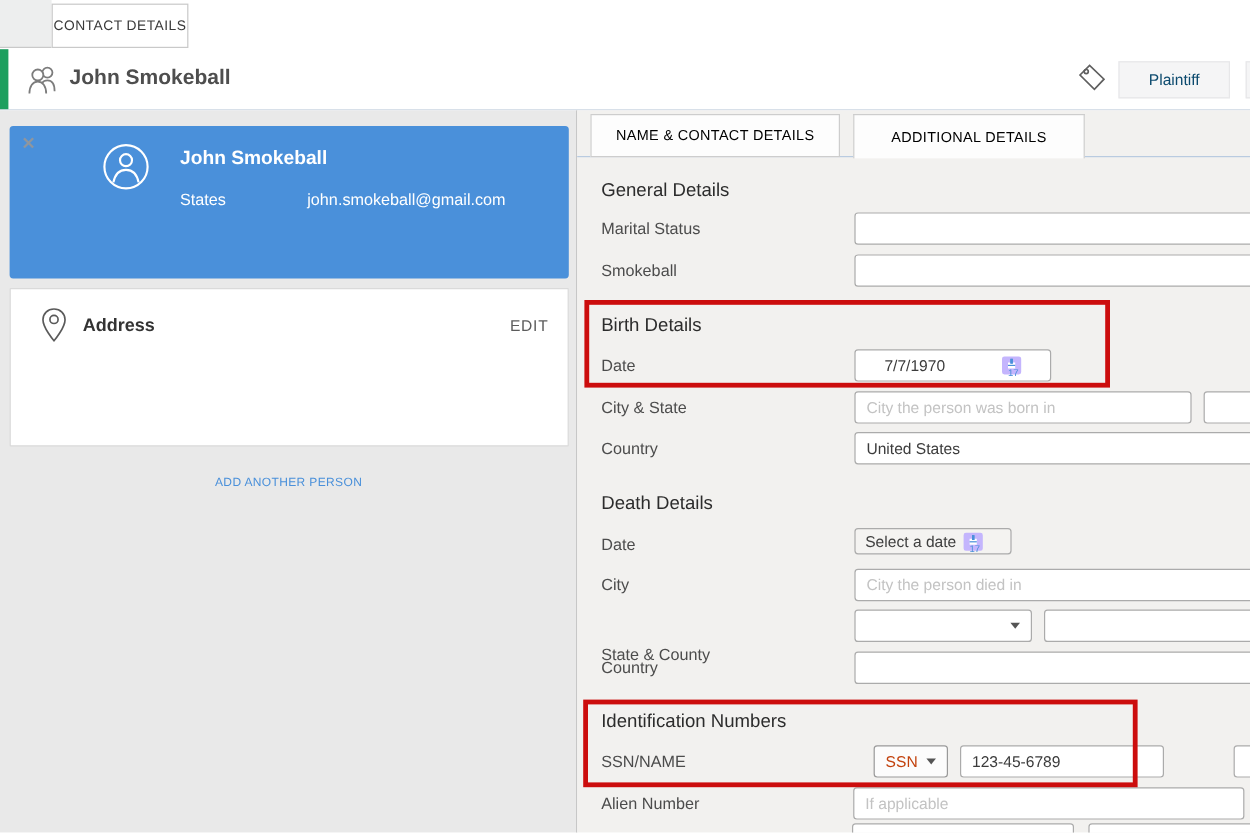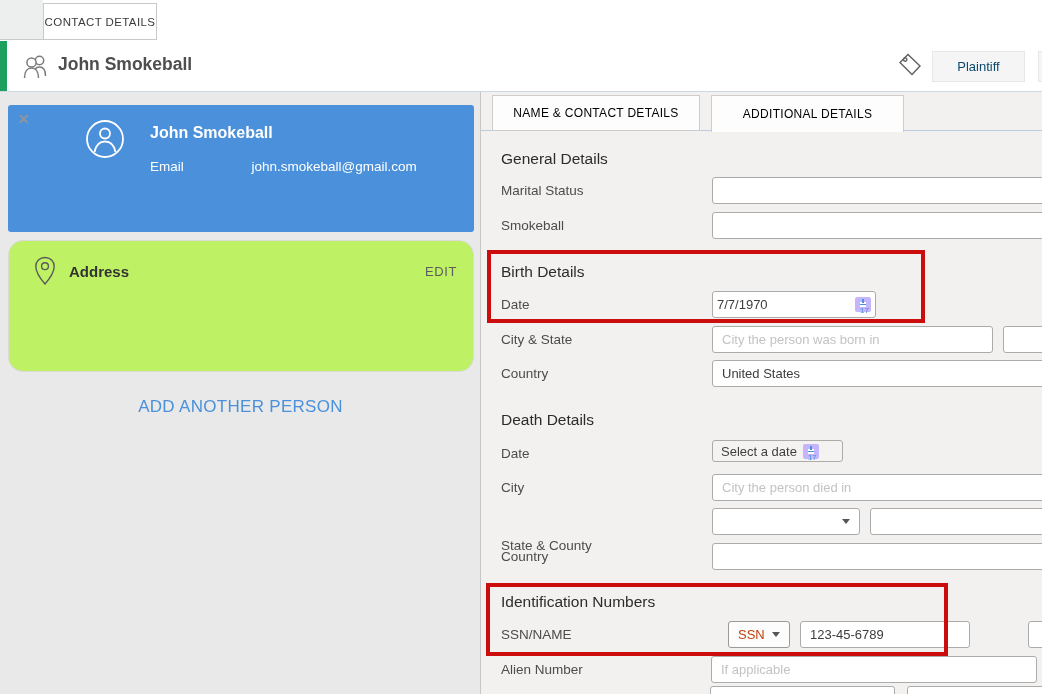--- a/index.html
+++ b/index.html
@@ -34,45 +34,45 @@
   .person-card { position:absolute; left:8px; top:13px; width:466px; height:127px;
     background:#4a90da; border-radius:3px; }
   .card-close { position:absolute; left:10px; top:5px; font-size:14px; font-weight:bold;
     color:#8f969e; cursor:pointer; line-height:18px; }
   .pc-avatar { position:absolute; left:77px; top:14px; width:40px; height:40px; }
   .pc-name { position:absolute; left:142px; top:19px; font-size:16px; font-weight:700; color:#ffffff; }
   .pc-email-row { position:absolute; left:142px; top:54px; font-size:13.5px; color:#ffffff; }
   .pc-email-label { display:inline-block; }
   .pc-email-value { display:inline-block; margin-left:24px;padding-left:40px; }
   .address-card { position:absolute; left:8px; top:148px; width:466px; height:132px;
-    background:#bef264; border:1px solid #dadada; border-radius:15px; }
+    background:#ffffff; border:1px solid #dadada; border-radius:1px; }
   .pin-icon { position:absolute; left:25px; top:15px; width:22px; height:30px; }
   .addr-title { position:absolute; left:60px; top:22px; font-size:15px; font-weight:700; color:#333333; }
   .addr-edit { position:absolute; right:16px; top:23px; font-size:13px; color:#5c5c5c;
     letter-spacing:.6px; cursor:pointer; }
   .add-person { position:absolute; left:0; top:305px; width:481px; text-align:center;
-    font-size:17px; color:#4a90da; cursor:pointer; letter-spacing:.3px; }
+    font-size:10px; color:#4a90da; cursor:pointer; letter-spacing:.3px; }
   
   .right-panel { position:absolute; left:481px; top:92px; width:561px; height:602px;
     background:#f2f1ef; }
   .detail-tabstrip { position:absolute; left:0; top:0; width:561px; height:39px;
     border-bottom:1px solid #b9cbe0; }
   .dtab { position:absolute; top:3px; background:#fdfdfd; border:1px solid #cdcdcd;
     font-size:12px; color:#000000; letter-spacing:.3px;
     display:flex; align-items:center; justify-content:center; cursor:pointer; }
   .dtab.inactive { left:11px; width:208px; height:36px; }
   .dtab.active { left:219px; width:193px; height:37px; border-bottom:none; z-index:2;margin-left:11px; }
   .section-title { position:absolute; left:20px; font-size:15.5px; color:#2c2c2c; }
   .flabel { position:absolute; left:20px; height:27px; line-height:27px; font-size:13.5px; color:#4c4c4c; }
   .finput { position:absolute; height:27px; border:1px solid #ababab; border-radius:3px;
     background:#ffffff; padding:0 9px; font-size:13px; color:#3c3c3c;
     font-family:inherit; outline:none; }
   .finput::placeholder { color:#c3c3c3; }
   .date-field { position:absolute; height:27px; border:1px solid #ababab; border-radius:3px;
-    background:#ffffff; display:flex; align-items:center; padding:0 4px;
+    background:#ffffff; display:flex; align-items:center; padding:0 24px;
     font-size:13px; color:#3c3c3c; cursor:pointer; }
   .date-field .dval { flex:1; }
   .date-btn { position:absolute; height:22px; border:1px solid #ababab; border-radius:3px;
     background:#f4f3f1; display:flex; align-items:center; gap:6px; padding:0 8px;
     font-size:13px; color:#3f3f3f; cursor:pointer; }
   .dropdown { position:absolute; height:27px; border:1px solid #999999; border-radius:3px;
     background:#fcfcfc; display:flex; align-items:center; justify-content:space-between;
     padding:0 9px; font-size:13px; color:#c2410c; cursor:pointer; }
   .dd-arrow { width:0; height:0; border-left:4px solid transparent;
     border-right:4px solid transparent; border-top:5px solid #555555; }
@@ -129,21 +129,21 @@
       <span class="card-close">✕</span>
       <span class="pc-avatar">
         <svg width="40" height="40" viewBox="0 0 40 40" fill="none" stroke="#ffffff" stroke-width="1.8">
           <circle cx="20" cy="20" r="18"></circle>
           <circle cx="20" cy="14.5" r="5"></circle>
           <path d="M9.5 33 c1.5-7.5 5-10.5 10.5-10.5 s9 3 10.5 10.5"></path>
         </svg>
       </span>
       <span class="pc-name">John Smokeball</span>
       <div class="pc-email-row">
-        <span class="pc-email-label">Email</span>
+        <span class="pc-email-label">States</span>
         <span class="pc-email-value">john.smokeball@gmail.com</span>
       </div>
     </div>
 
     <div class="address-card">
       <span class="pin-icon">
         <svg width="22" height="30" viewBox="0 0 22 30" fill="none" stroke="#5a5a5a" stroke-width="1.4">
           <path d="M11 1.5 C5.7 1.5 1.8 5.4 1.8 10.4 c0 6.8 9.2 17.6 9.2 17.6 s9.2-10.8 9.2-17.6 C20.2 5.4 16.3 1.5 11 1.5 Z"></path>
           <circle cx="11" cy="10.2" r="3.4"></circle>
         </svg>

